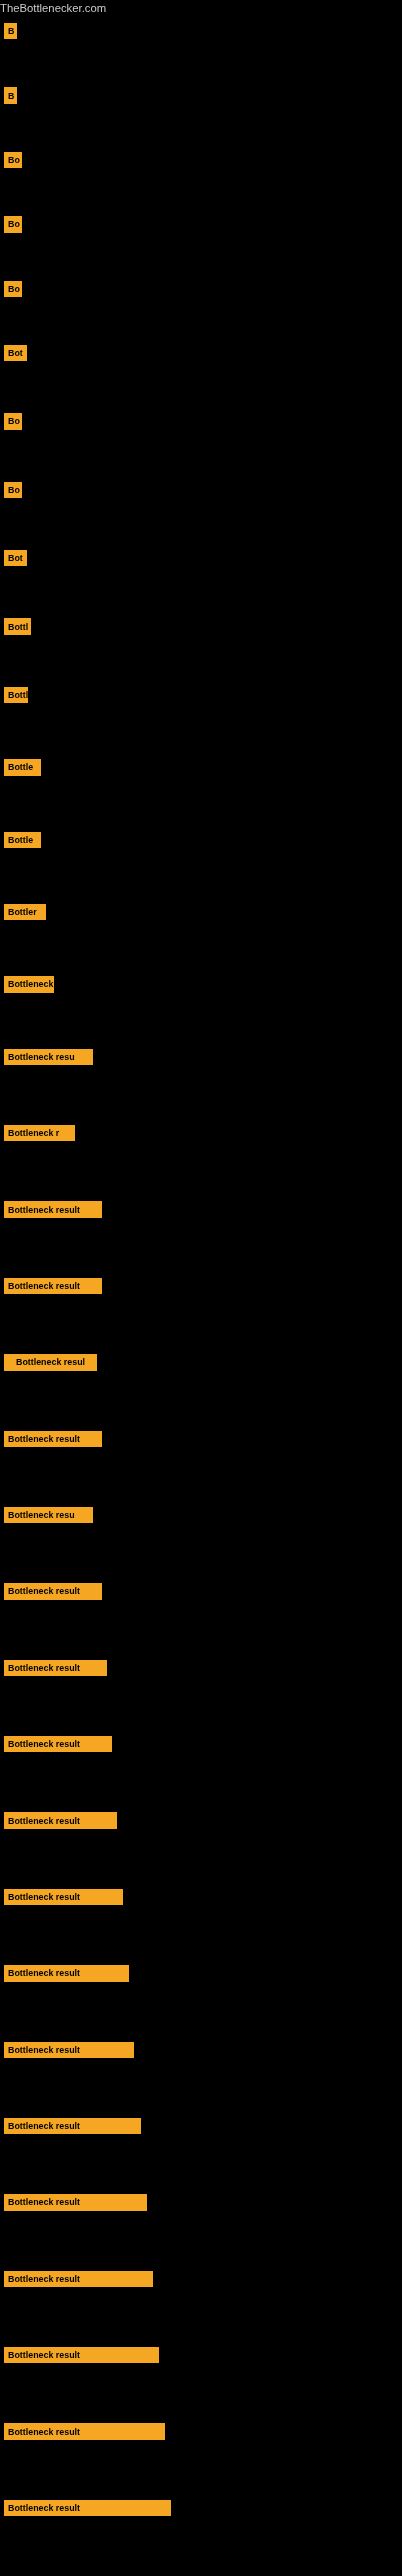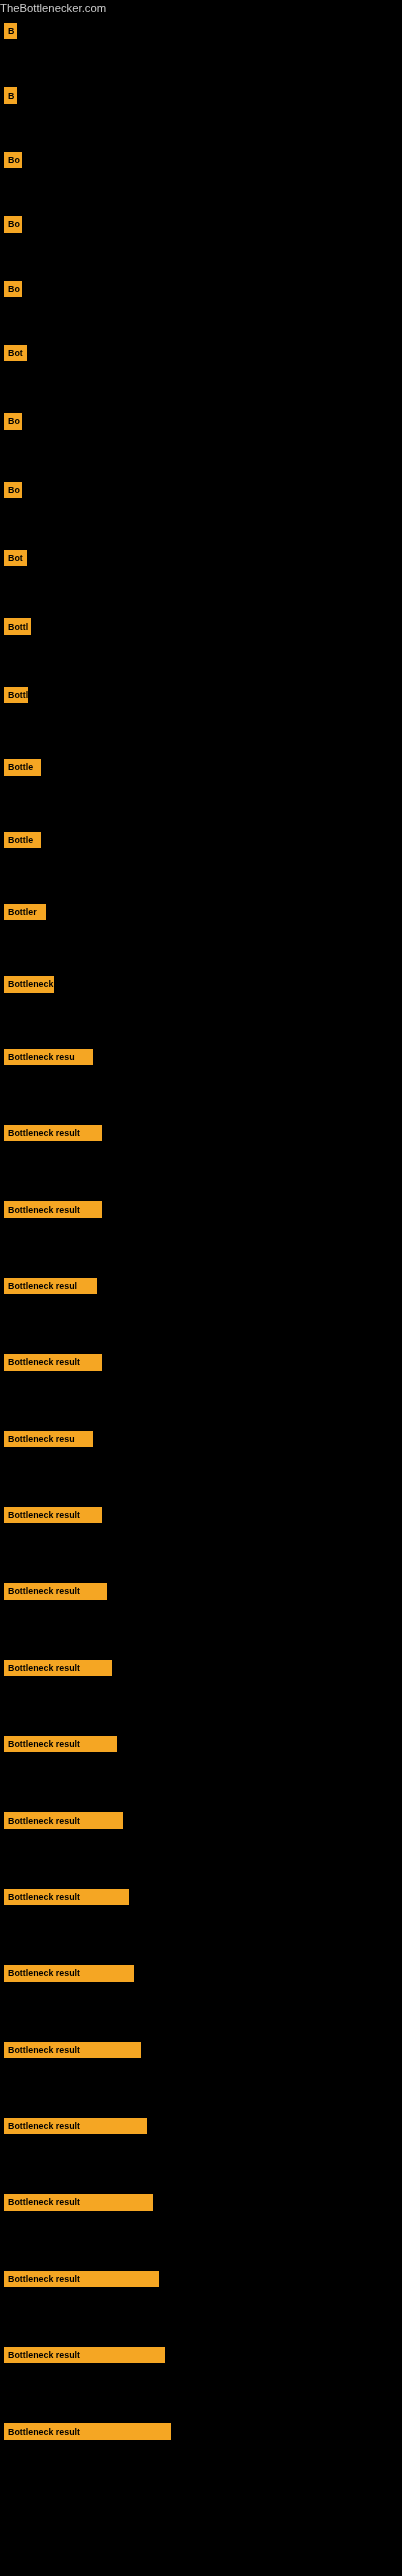--- a/index.html
+++ b/index.html
@@ -89,27 +89,30 @@
     <div class="item-row" style="margin-bottom: 56px;">
       <div class="label-box" style="width: 42px;">Bottler</div>
     </div>
     <div class="item-row" style="margin-bottom: 56px;">
       <div class="label-box" style="width: 50px;">Bottleneck</div>
     </div>
     <div class="item-row" style="margin-bottom: 60px;">
       <div class="label-box" style="width: 89px;">Bottleneck resu</div>
     </div>
     <div class="item-row" style="margin-bottom: 60px;">
+      <div class="label-box" style="width: 71px;">Bottleneck r</div>
+    </div>
+    <div class="item-row" style="margin-bottom: 60px;">
       <div class="label-box" style="width: 98px;">Bottleneck result</div>
     </div>
     <div class="item-row" style="margin-bottom: 60px;">
       <div class="label-box" style="width: 98px;">Bottleneck result</div>
     </div>
     <div class="item-row" style="margin-bottom: 60px;">
-      <div class="label-box" style="width: 93px;">Bottleneck resul</div>
+      <div class="label-box" style="width: 93px; text-align: center;">Bottleneck resul</div>
     </div>
     <div class="item-row" style="margin-bottom: 60px;">
       <div class="label-box" style="width: 98px;">Bottleneck result</div>
     </div>
     <div class="item-row" style="margin-bottom: 60px;">
       <div class="label-box" style="width: 89px;">Bottleneck resu</div>
     </div>
     <div class="item-row" style="margin-bottom: 60px;">
       <div class="label-box" style="width: 98px;">Bottleneck result</div>
     </div>

